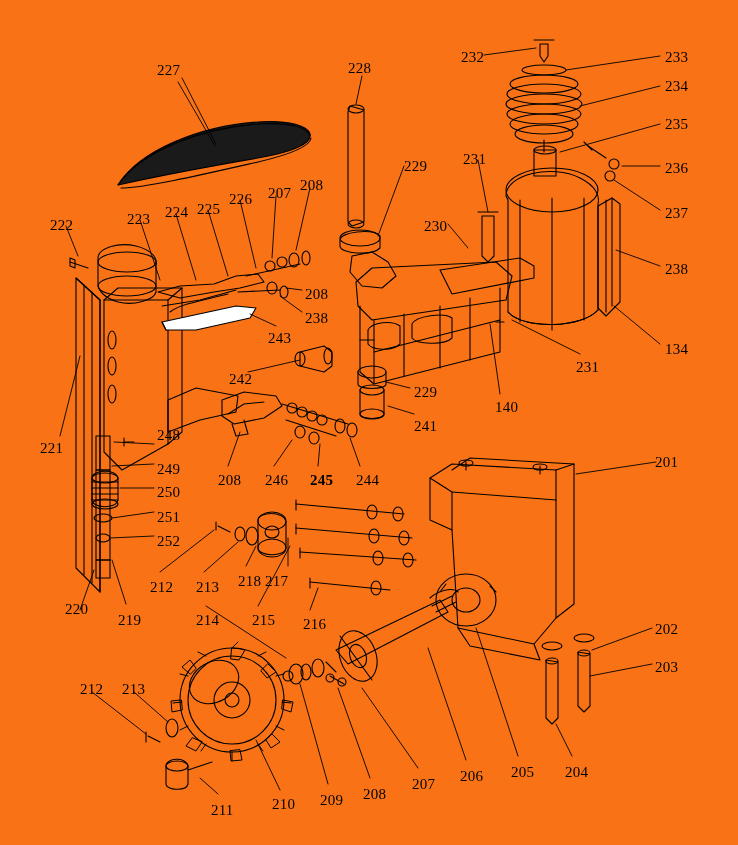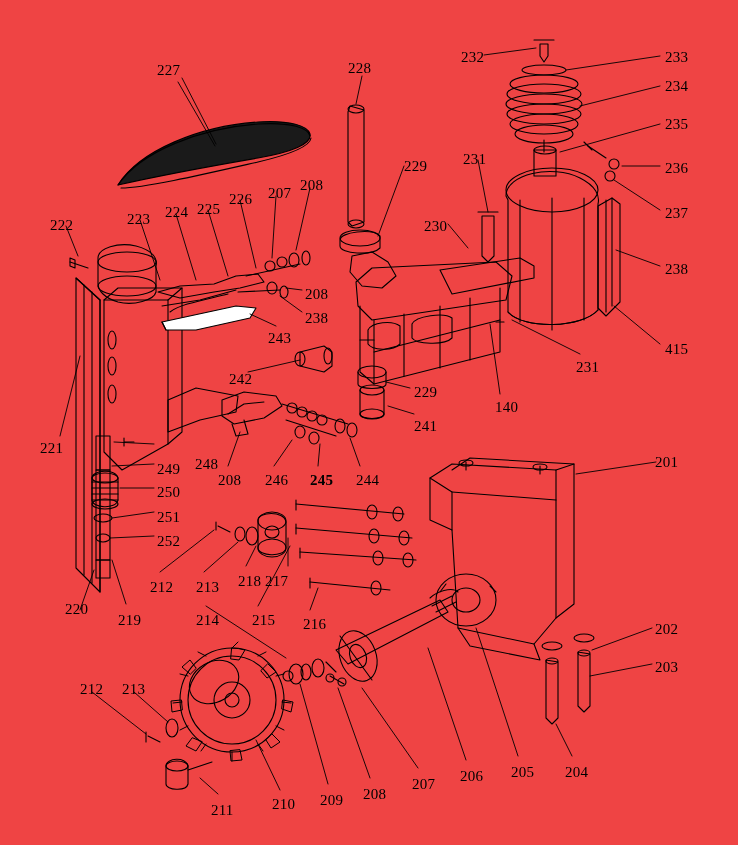--- a/index.html
+++ b/index.html
@@ -7,21 +7,21 @@
     padding: 0;
     background: #ffffff;
   }
   body {
     font-family: "Liberation Serif", serif;
   }
   #sheet {
     position: relative;
     width: 738px;
     height: 845px;
-    background: #ef4444;
+    background: #f97316;
     overflow: hidden;
   }
   #art {
     position: absolute;
     left: 0; top: 0;
     width: 738px;
     height: 845px;
   }
   .callout {
     position: absolute;
@@ -442,28 +442,28 @@
   <div class="callout" style="left:165px; top:205px;">224</div>
   <div class="callout" style="left:197px; top:202px;">225</div>
   <div class="callout" style="left:229px; top:192px;text-align:right;">226</div>
   <div class="callout" style="left:268px; top:186px;">207</div>
   <div class="callout" style="left:300px; top:178px;">208</div>
   <div class="callout" style="left:424px; top:219px;">230</div>
   <div class="callout" style="left:665px; top:262px;">238</div>
   <div class="callout" style="left:305px; top:287px;">208</div>
   <div class="callout" style="left:305px; top:311px;">238</div>
   <div class="callout" style="left:268px; top:331px;">243</div>
-  <div class="callout" style="left:665px; top:342px;">415</div>
+  <div class="callout" style="left:665px; top:342px;">134</div>
   <div class="callout" style="left:576px; top:360px;">231</div>
   <div class="callout" style="left:229px; top:372px;">242</div>
   <div class="callout" style="left:414px; top:385px;">229</div>
   <div class="callout" style="left:495px; top:400px;">140</div>
   <div class="callout" style="left:414px; top:419px;">241</div>
   <div class="callout" style="left:40px; top:441px;">221</div>
-  <div class="callout" style="left:157px; top:457px;margin-left:38px;">248</div>
+  <div class="callout" style="left:157px; top:428px;">248</div>
   <div class="callout" style="left:157px; top:462px;">249</div>
   <div class="callout" style="left:157px; top:485px;">250</div>
   <div class="callout" style="left:218px; top:473px;">208</div>
   <div class="callout" style="left:265px; top:473px;">246</div>
   <div class="callout" style="left:310px; top:473px;font-weight:bold;">245</div>
   <div class="callout" style="left:356px; top:473px;">244</div>
   <div class="callout" style="left:655px; top:455px;">201</div>
   <div class="callout" style="left:157px; top:510px;">251</div>
   <div class="callout" style="left:157px; top:534px;">252</div>
   <div class="callout" style="left:150px; top:580px;">212</div>

